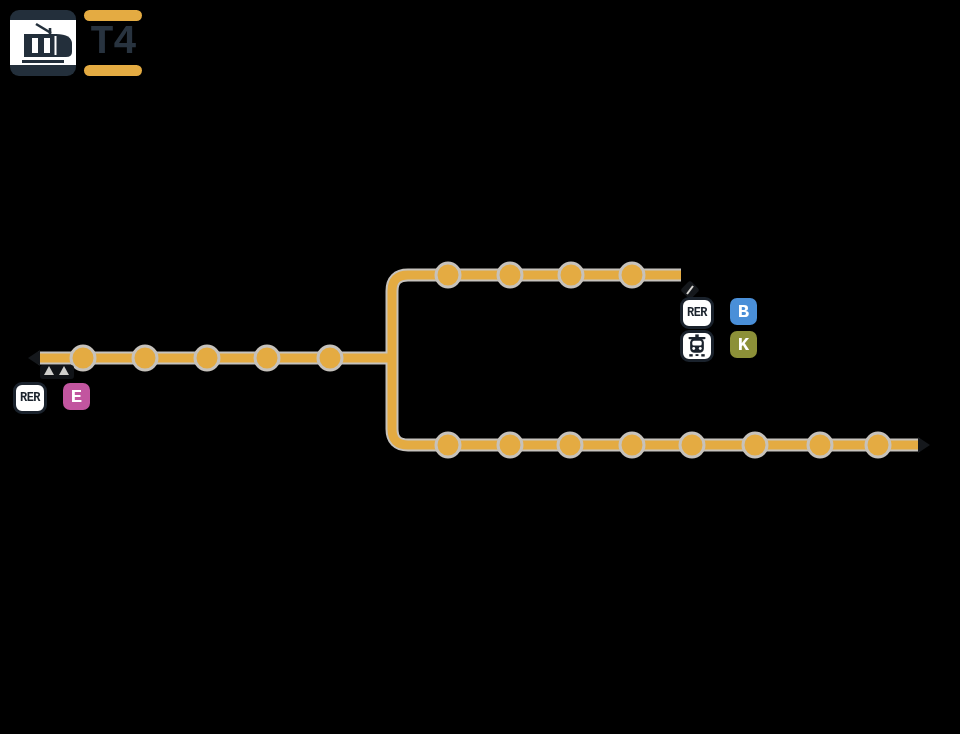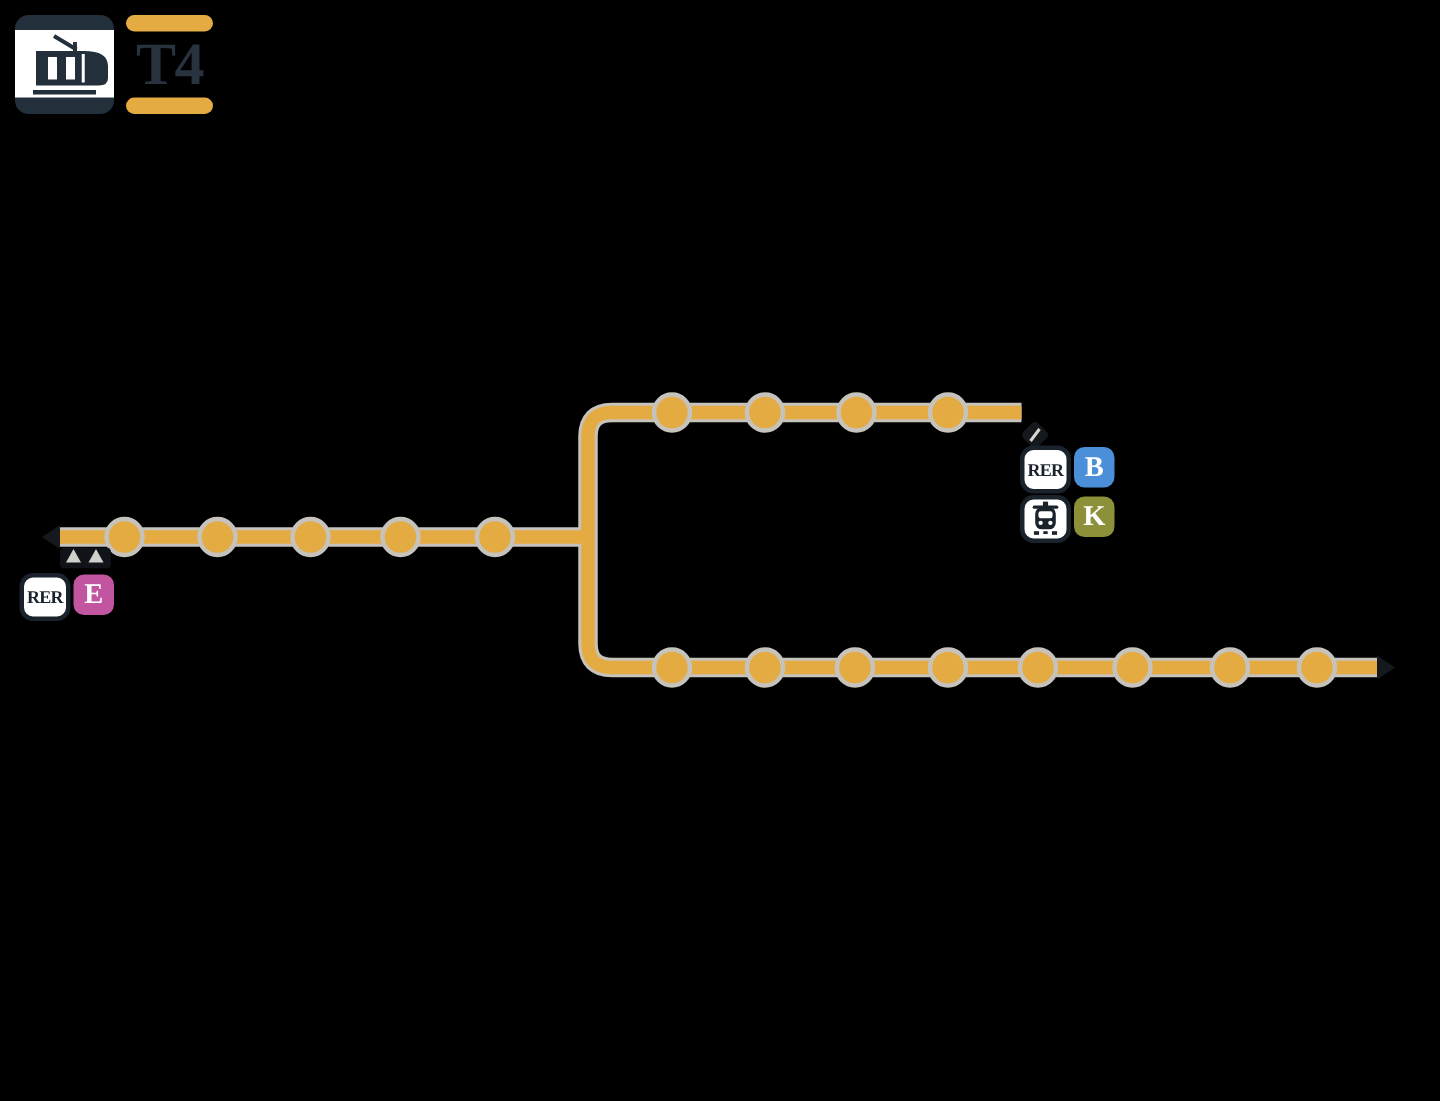--- a/index.html
+++ b/index.html
@@ -4,39 +4,39 @@
 <style>
   :root{
     --gold:#E4AB42;
     --ring:#C6C2BC;
     --navy:#232F3B;
     --bg:#000000;
   }
   html,body{margin:0;padding:0;background:#000;}
   .stage{
     position:relative;width:960px;height:552px;background:var(--bg);
-    overflow:hidden;font-family:Liberation Serif, serif;
+    overflow:hidden;font-family:Liberation Mono, monospace;
   }
   .stage svg.map{position:absolute;left:0;top:0;}
   .halo{fill:none;stroke:var(--ring);stroke-width:13;stroke-linecap:butt;}
   .core{fill:none;stroke:var(--gold);stroke-width:9;stroke-linecap:butt;}
   .station{fill:var(--gold);stroke:var(--ring);stroke-width:3;}
   .term{fill:#15181C;}
   .term-tick{stroke:#D8D6D2;stroke-width:2;fill:none;}
 
   
   .mode-icon{position:absolute;left:10px;top:10px;width:66px;height:66px;}
   .t4-block{position:absolute;left:84px;top:10px;width:58px;height:66px;
     display:flex;flex-direction:column;justify-content:space-between;align-items:center;}
   .t4-bar{width:58px;height:11px;border-radius:6px;background:var(--gold);}
   .t4-num{flex:1;display:flex;align-items:center;justify-content:center;
     font-weight:bold;font-size:40px;letter-spacing:-1px;color:#28333F;line-height:1;}
 
   
-  .badge-row{position:absolute;display:flex;gap:2px;align-items:flex-start;}
+  .badge-row{position:absolute;display:flex;gap:16px;align-items:flex-start;}
   .rer-box{width:28px;height:26px;background:#fff;border:3px solid #1A222C;border-radius:9px;
     display:flex;align-items:center;justify-content:center;
     font-weight:bold;font-size:12px;color:#1A222C;letter-spacing:-0.5px;}
   .letter-box{width:27px;height:27px;border-radius:7px;display:flex;align-items:center;justify-content:center;
     font-weight:bold;font-size:19px;color:#fff;margin-top:1px;}
   .train-box{width:28px;height:26px;background:#fff;border:3px solid #1A222C;border-radius:9px;
     display:flex;align-items:center;justify-content:center;}
   .faint-mark{position:absolute;}
 </style>
 </head>

